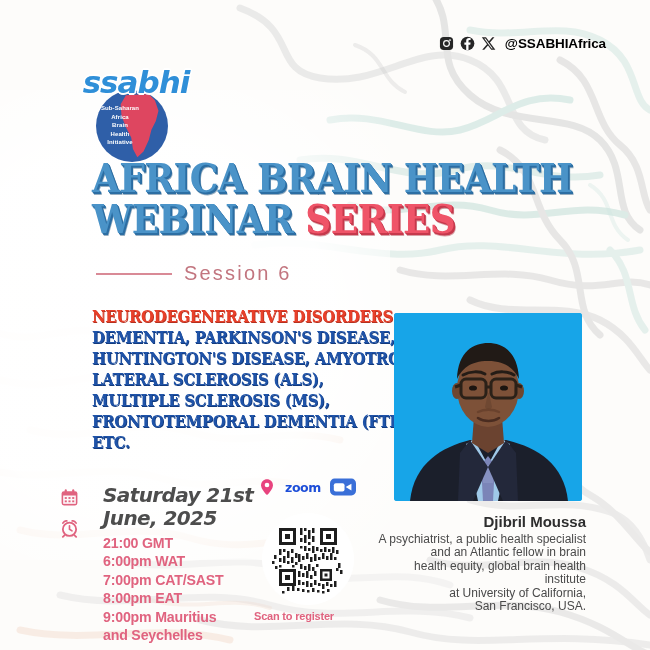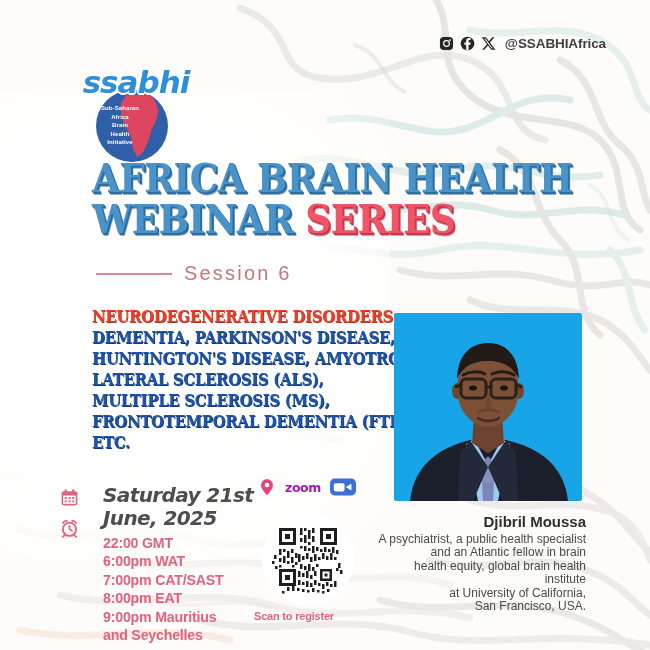--- a/index.html
+++ b/index.html
@@ -90,21 +90,21 @@
     position: absolute;
     right: 44px; top: 36px;
     display: flex;
     align-items: center;
     gap: 6px;
   }
   .social svg { display: block; }
   .social-handle {
     font-size: 13.5px;
     font-weight: 700;
-    color: #404040;
+    color: #000000;
     letter-spacing: -0.1px;
     margin-left: 3px;
   }
 
   
   .title-block {
     position: absolute;
     left: 92px; top: 158px;
   }
   .title-line {
@@ -242,21 +242,21 @@
     left: 258px; top: 478px;
     display: flex;
     align-items: center;
     gap: 9px;
   }
   .platform svg { display: block; }
   .zoom-word {
     font-family: "DejaVu Sans", sans-serif;
     font-size: 12.5px;
     font-weight: 700;
-    color: #a21caf;
+    color: #1d4ed8;
     letter-spacing: -0.4px;
   }
 
   
   .qr-wrap {
     position: absolute;
     left: 258px; top: 513px;
     width: 100px;
     text-align: left;
   }
@@ -466,21 +466,21 @@
             <path d="M18.4 20.6 L20.4 22.6" stroke="#e0637f" stroke-width="2.2" stroke-linecap="round"></path>
           </svg>
         </span>
       </div>
       <div>
         <div class="date-text">
           <div>Saturday 21st</div>
           <div>June, 2025</div>
         </div>
         <ul class="times-list">
-          <li>22:00 GMT</li>
+          <li>21:00 GMT</li>
           <li>6:00pm WAT</li>
           <li>7:00pm CAT/SAST</li>
           <li>8:00pm EAT</li>
           <li>9:00pm Mauritius</li>
           <li>and Seychelles</li>
         </ul>
       </div>
     </div>
 
     <div class="platform">

